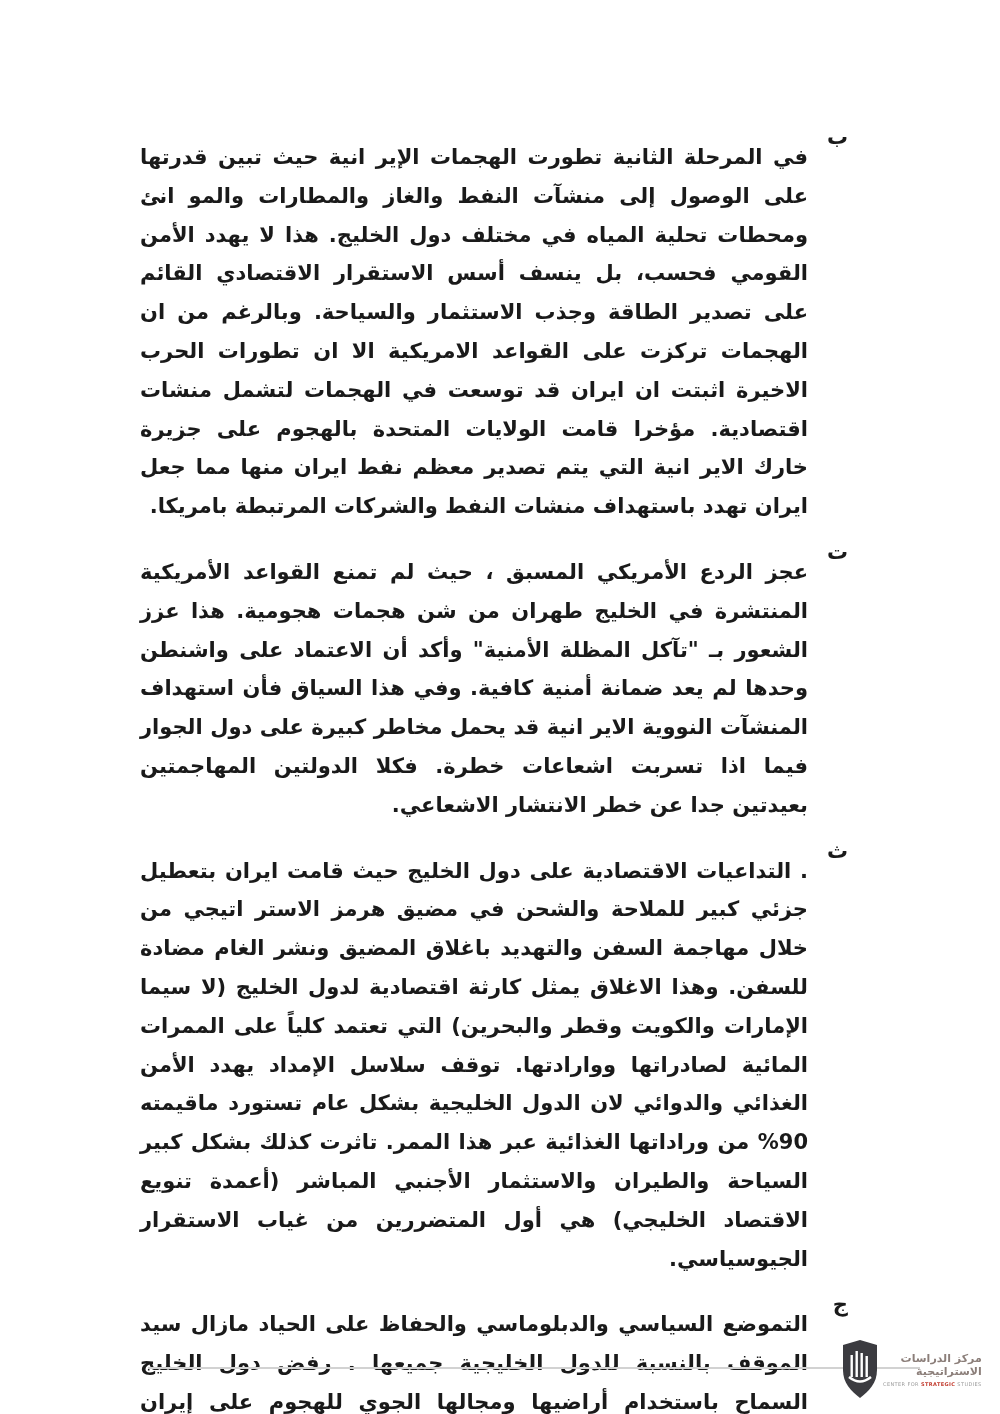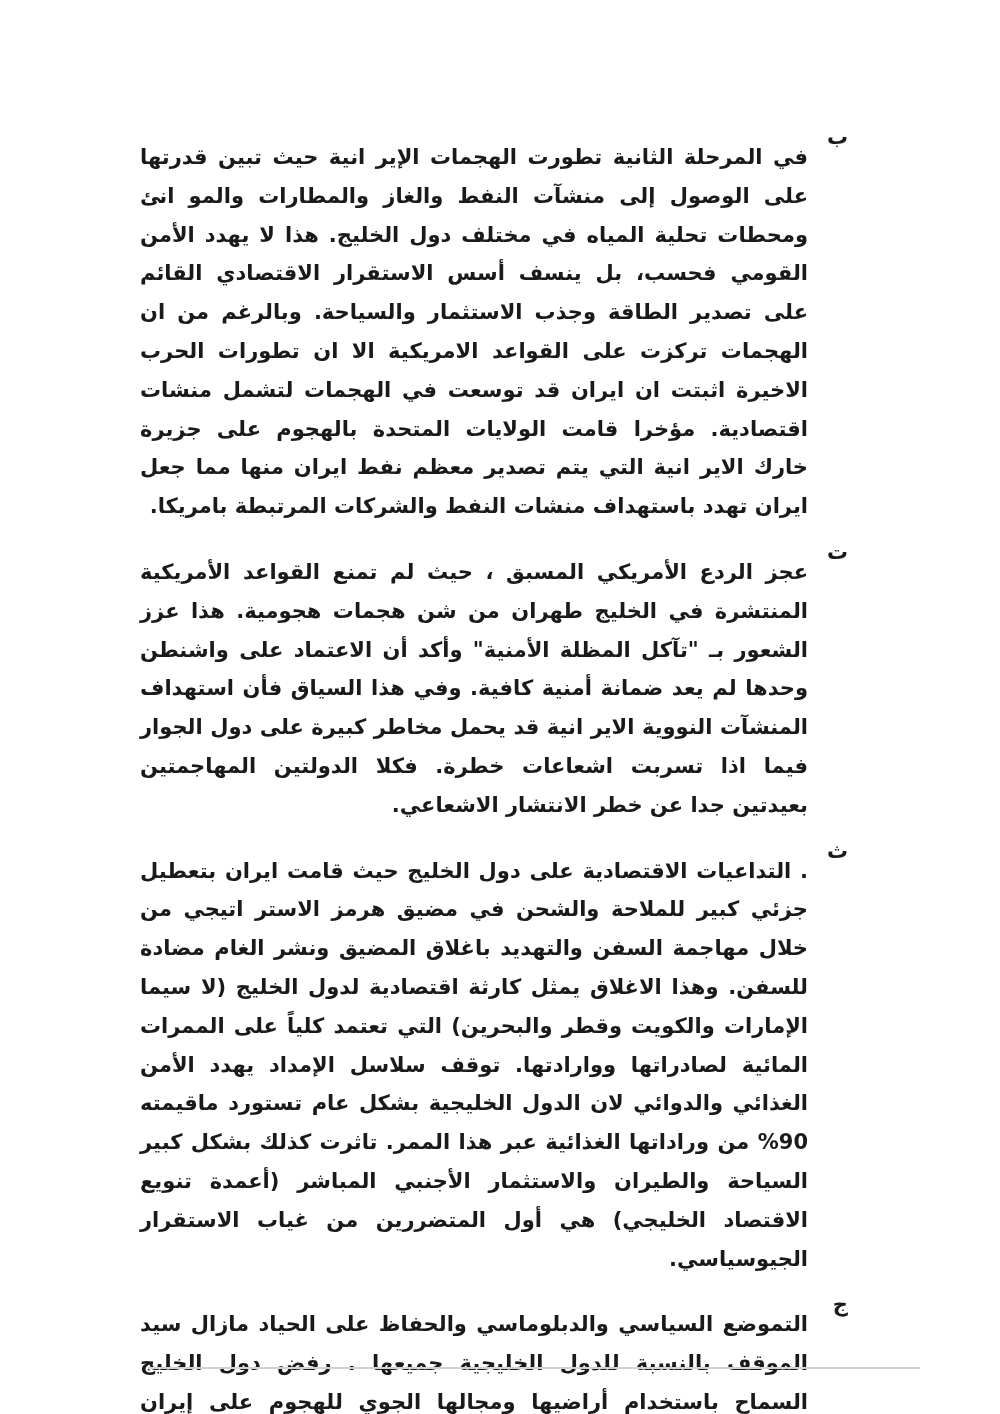--- a/index.html
+++ b/index.html
@@ -121,14 +121,29 @@
     </div>
 
   </div>
 
   <div class="footer-rule"></div>
 
   <div class="footer-left">
     <span class="pg-num">38</span><span class="pg-sep">|</span><span class="pg-word">P a g e</span>
   </div>
 
+  <div class="logo">
+    <svg width="34" height="58" viewBox="0 0 34 58" xmlns="http://www.w3.org/2000/svg">
+      <path d="M17 0 L34 5 L34 30 C34 43 26 51 17 58 C8 51 0 43 0 30 L0 5 Z" fill="#3b3b40"></path>
+      <rect x="7.5" y="15" width="2.4" height="22" fill="#ffffff"></rect>
+      <rect x="12.5" y="11" width="2.4" height="26" fill="#ffffff"></rect>
+      <rect x="17.5" y="13" width="2.4" height="24" fill="#ffffff"></rect>
+      <rect x="22.5" y="16" width="2.4" height="21" fill="#ffffff"></rect>
+      <path d="M6 37 Q17 46 28 37" stroke="#ffffff" stroke-width="2.4" fill="none"></path>
+    </svg>
+    <div class="logo-text">
+      <div>مركز الدراسات</div>
+      <div>الاستراتيجية</div>
+      <div class="logo-en"><span>CENTER FOR </span><span class="red">STRATEGIC</span><span> STUDIES</span></div>
+    </div>
+  </div>
 
 </div>
 
 </body></html>

